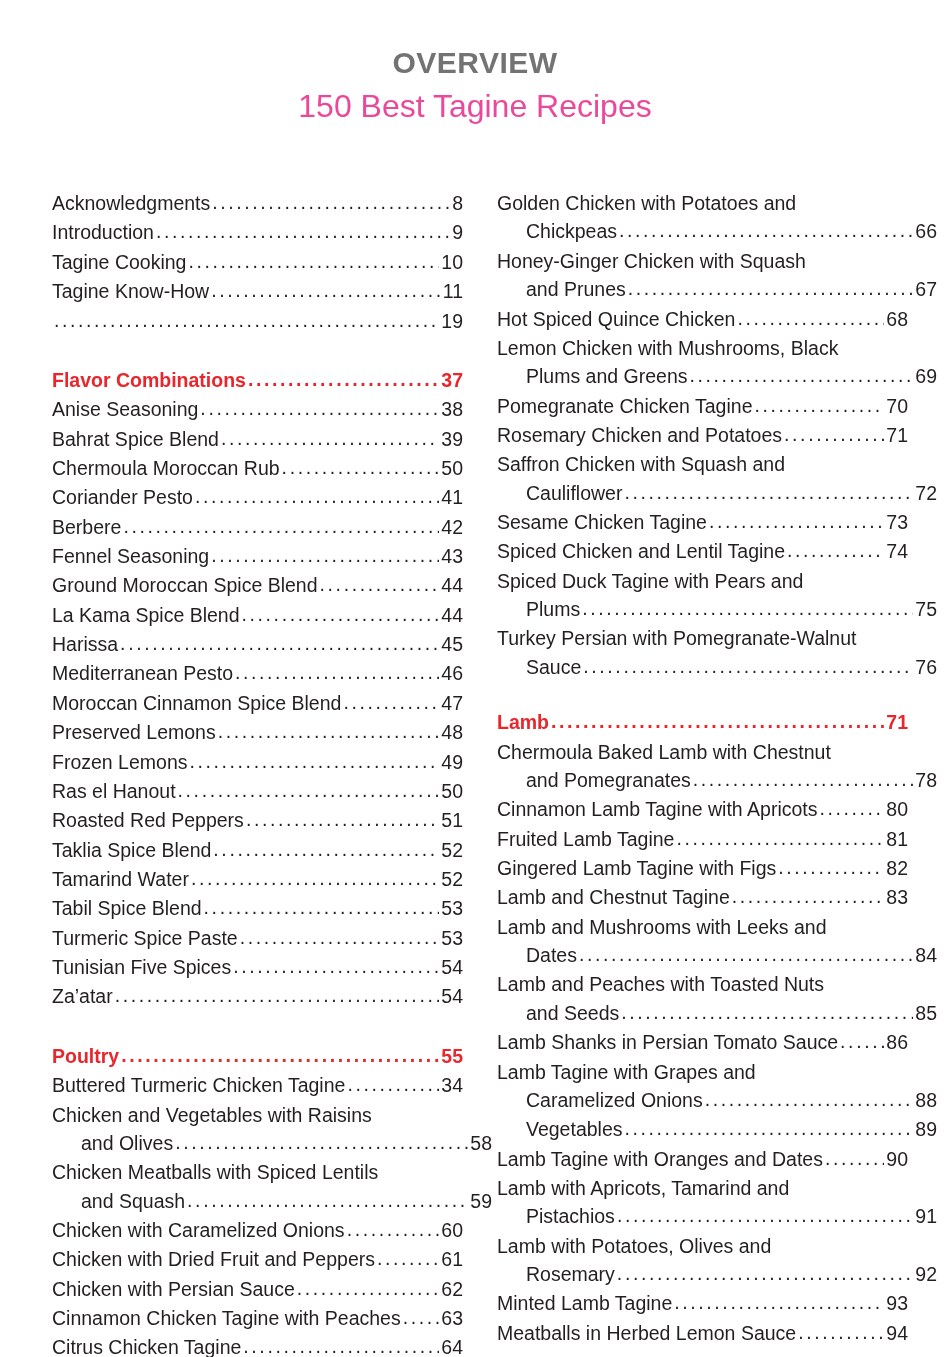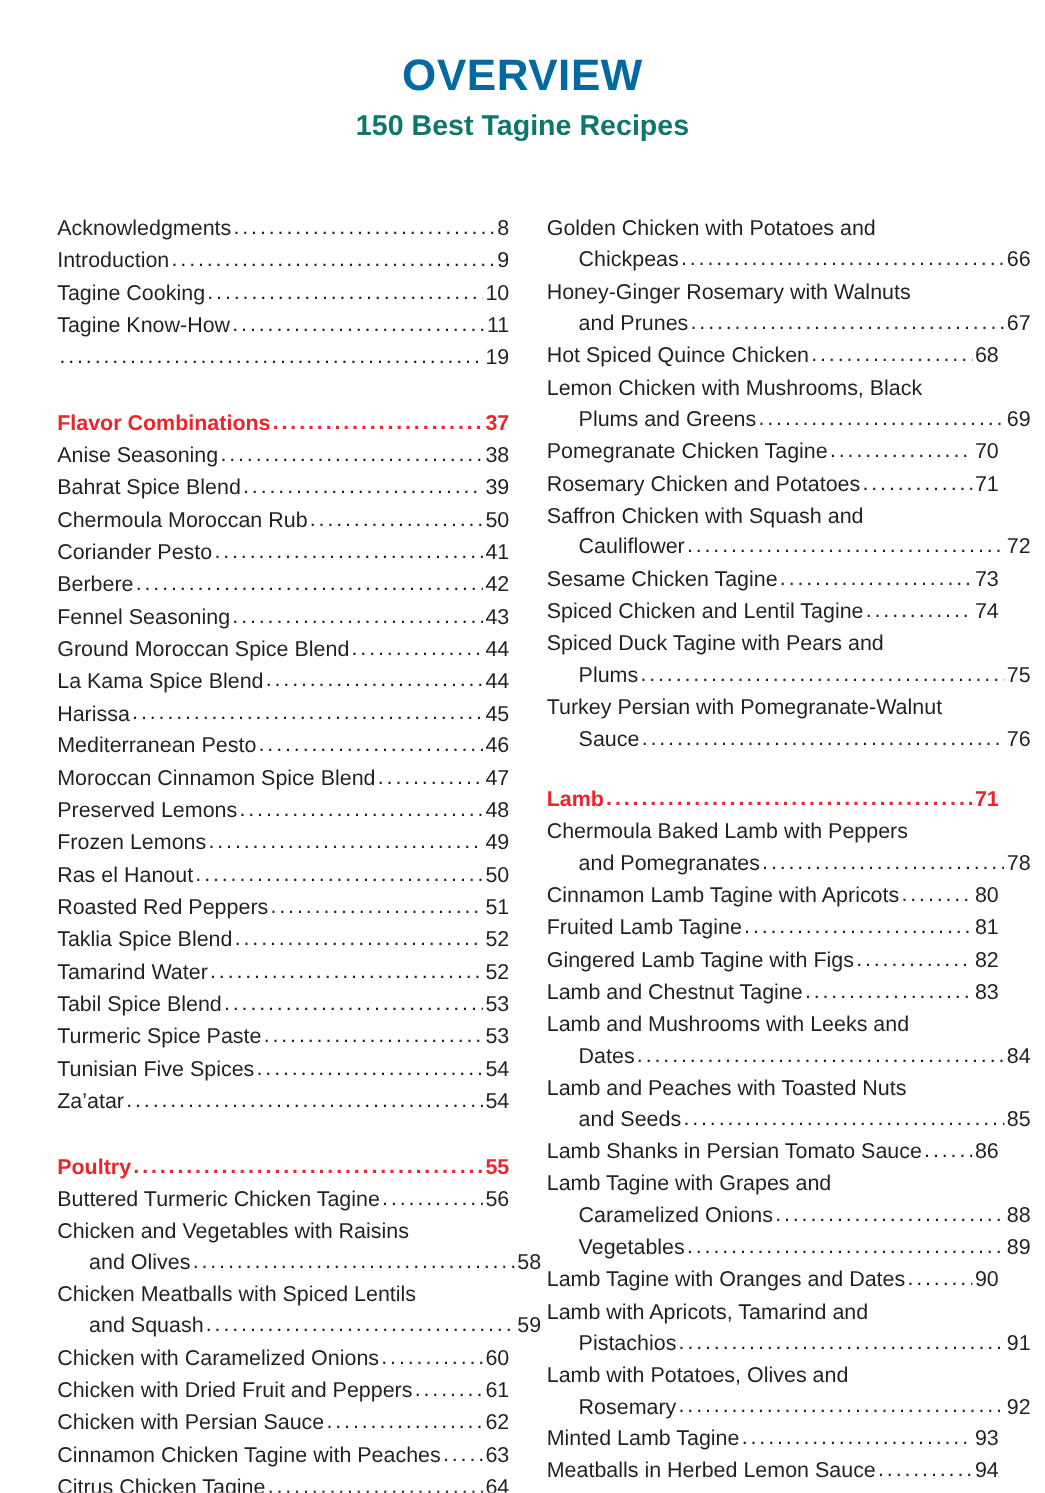--- a/index.html
+++ b/index.html
@@ -19,30 +19,30 @@
     width: 950px;
     height: 1357px;
     box-sizing: border-box;
     padding: 0 52px;
   }
   .header {
     text-align: center;
     padding-top: 44px;
   }
   .header .title-main {
-    font-size: 40px;
+    font-size: 30px;
     font-weight: bold;
-    color: #0369a1;
+    color: #737373;
     letter-spacing: 0.5px;
     line-height: 1.25;
   }
   .header .title-sub {
-    font-size: 26px;
-    font-weight: bold;
-    color: #0f766e;
+    font-size: 32px;
+    font-weight: normal;
+    color: #ec4899;
     line-height: 1.3;
     margin-top: 4px;
   }
   .columns {
     display: flex;
     margin-top: 62px;
     gap: 34px;
   }
   .column {
     width: 411px;
@@ -303,21 +303,21 @@
           <div class="row">
             <span class="label">Poultry</span>
             <span class="dots">........................................................................................................................................................................................................</span>
             <span class="page-num">55</span>
           </div>
         </div>
         <div class="entry">
           <div class="row">
             <span class="label">Buttered Turmeric Chicken Tagine</span>
             <span class="dots">........................................................................................................................................................................................................</span>
-            <span class="page-num">56</span>
+            <span class="page-num">34</span>
           </div>
         </div>
         <div class="entry wrapped">
           <div class="label">Chicken and Vegetables with Raisins</div>
           <div class="row cont">
             <span class="label">and Olives</span>
             <span class="dots">........................................................................................................................................................................................................</span>
             <span class="page-num">58</span>
           </div>
         </div>
@@ -368,21 +368,21 @@
     <div class="column" id="col-right">
         <div class="entry wrapped">
           <div class="label">Golden Chicken with Potatoes and</div>
           <div class="row cont">
             <span class="label">Chickpeas</span>
             <span class="dots">........................................................................................................................................................................................................</span>
             <span class="page-num">66</span>
           </div>
         </div>
         <div class="entry wrapped">
-          <div class="label">Honey-Ginger Rosemary with Walnuts</div>
+          <div class="label">Honey-Ginger Chicken with Squash</div>
           <div class="row cont">
             <span class="label">and Prunes</span>
             <span class="dots">........................................................................................................................................................................................................</span>
             <span class="page-num">67</span>
           </div>
         </div>
         <div class="entry">
           <div class="row">
             <span class="label">Hot Spiced Quince Chicken</span>
             <span class="dots">........................................................................................................................................................................................................</span>
@@ -451,21 +451,21 @@
         </div>
         <div class="spacer-md"></div>
         <div class="entry section">
           <div class="row">
             <span class="label">Lamb</span>
             <span class="dots">........................................................................................................................................................................................................</span>
             <span class="page-num">71</span>
           </div>
         </div>
         <div class="entry wrapped">
-          <div class="label">Chermoula Baked Lamb with Peppers</div>
+          <div class="label">Chermoula Baked Lamb with Chestnut</div>
           <div class="row cont">
             <span class="label">and Pomegranates</span>
             <span class="dots">........................................................................................................................................................................................................</span>
             <span class="page-num">78</span>
           </div>
         </div>
         <div class="entry">
           <div class="row">
             <span class="label">Cinnamon Lamb Tagine with Apricots</span>
             <span class="dots">........................................................................................................................................................................................................</span>

